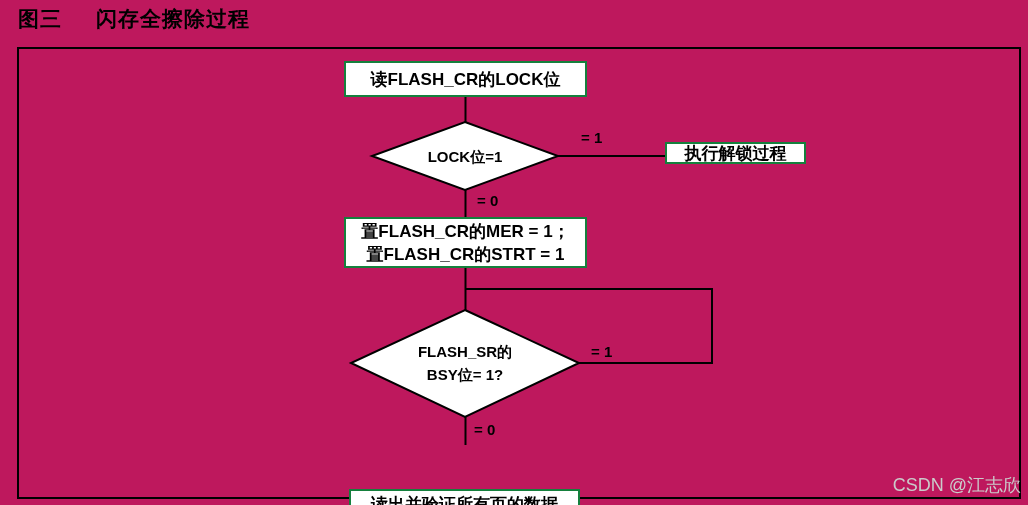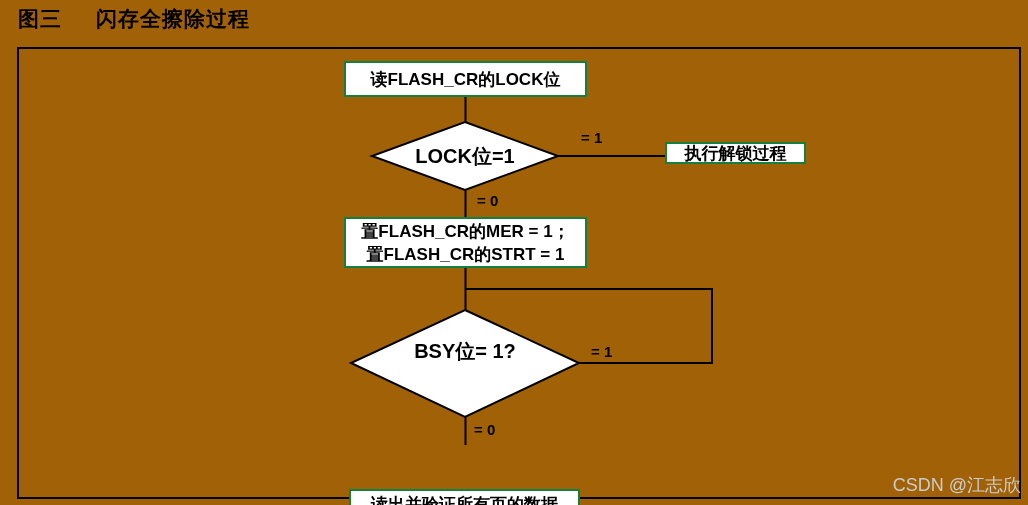--- a/index.html
+++ b/index.html
@@ -1,21 +1,21 @@
 <!DOCTYPE html>
 <html><head>
 <meta charset="utf-8">
 <style>
   html, body { margin: 0; padding: 0; background: #ffffff; }
   body { font-family: "Liberation Sans", "DejaVu Sans", sans-serif; color: #000; }
   .canvas {
     position: relative;
     width: 1028px;
     height: 505px;
-    background: #a16207;
+    background: #be185d;
     overflow: hidden;
   }
   .figure-title {
     position: absolute;
     left: 18px;
     top: 5px;
     font-size: 21px;
     font-weight: bold;
     letter-spacing: 1px;
     white-space: nowrap;
@@ -49,21 +49,21 @@
     justify-content: center;
     text-align: center;
     font-size: 17px;
     font-weight: 600;
     line-height: 23px;
     white-space: nowrap;
   }
   .diamond-text {
     position: absolute;
     text-align: center;
-    font-size: 20px;
+    font-size: 15px;
     font-weight: 600;
     line-height: 23px;
     white-space: nowrap;
   }
   .edge-label {
     position: absolute;
     font-size: 15px;
     font-weight: 700;
     white-space: nowrap;
   }
@@ -121,20 +121,21 @@
     <span>置FLASH_CR的STRT = 1</span>
   </div>
 
   <div class="node" style="left:349px; top:443px; width:231px; height:30px;margin-top:46px;">
     <span>读出并验证所有页的数据</span>
   </div>
 
   <div class="diamond-text" style="left:372px; top:145px; width:186px;">LOCK位=1</div>
 
   <div class="diamond-text" style="left:351px; top:340px; width:228px;">
+    <div>FLASH_SR的</div>
     <div>BSY位= 1?</div>
   </div>
 
   <div class="edge-label" style="left:581px; top:129px;">= 1</div>
   <div class="edge-label" style="left:477px; top:192px;">= 0</div>
   <div class="edge-label" style="left:591px; top:343px;">= 1</div>
   <div class="edge-label" style="left:474px; top:421px;">= 0</div>
 
   <div class="watermark">CSDN @江志欣</div>
 

